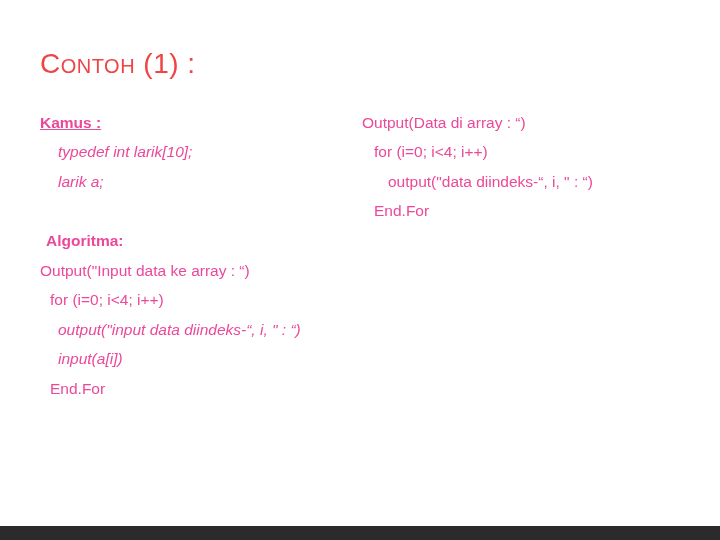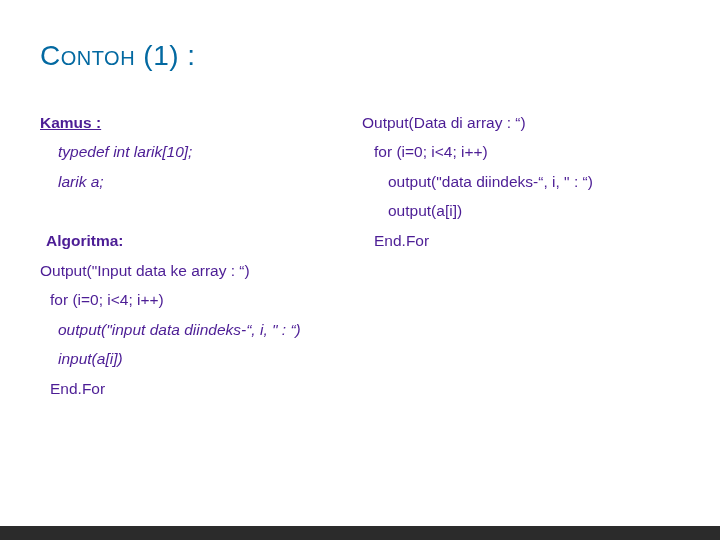--- a/index.html
+++ b/index.html
@@ -8,40 +8,40 @@
     width: 720px;
     height: 540px;
     background: #ffffff;
     font-family: Arial, Helvetica, sans-serif;
     color: #000;
     position: relative;
   }
   .title {
     position: absolute;
     left: 40px;
-    top: 40px;
+    top: 48px;
     font-size: 28px;
-    color: #0369a1;
+    color: #ef4444;
     letter-spacing: 0.5px;
   }
   .title .sc {
     font-variant: small-caps;
     font-size: 28px;
   }
   .content {
     position: absolute;
     left: 40px;
     top: 108px;
     width: 640px;
     display: flex;
   }
   .col {
     font-size: 15.5px;
     line-height: 1.9;
-    color: #4c1d95;
+    color: #ec4899;
   }
   .col.left {
     width: 322px;
   }
   .col.right {
     width: 318px;
   }
   .bold { font-weight: bold; }
   .underline { text-decoration: underline; }
   .ind1 { padding-left: 18px; display: block; font-style: italic; }
@@ -72,18 +72,17 @@
     <span style="padding-left:10px; display:block;">for (i=0; i&lt;4; i++)</span>
     <span class="ind1">output("input data diindeks-“, i, " : “)</span>
     <span class="ind1">input(a[i])</span>
     <span style="padding-left:10px; display:block;">End.For</span>
   </div>
 
   <div class="col right">
     <span>Output(Data di array : “)</span><br>
     <span style="padding-left:12px; display:block;">for (i=0; i&lt;4; i++)</span>
     <span class="ind2">output("data diindeks-“, i, " : “)</span>
-    <span class="ind2">output(a[i])</span>
     <span style="padding-left:12px; display:block;">End.For</span>
   </div>
 </div>
 
 <div class="bottombar"></div>
 
 </body></html>

